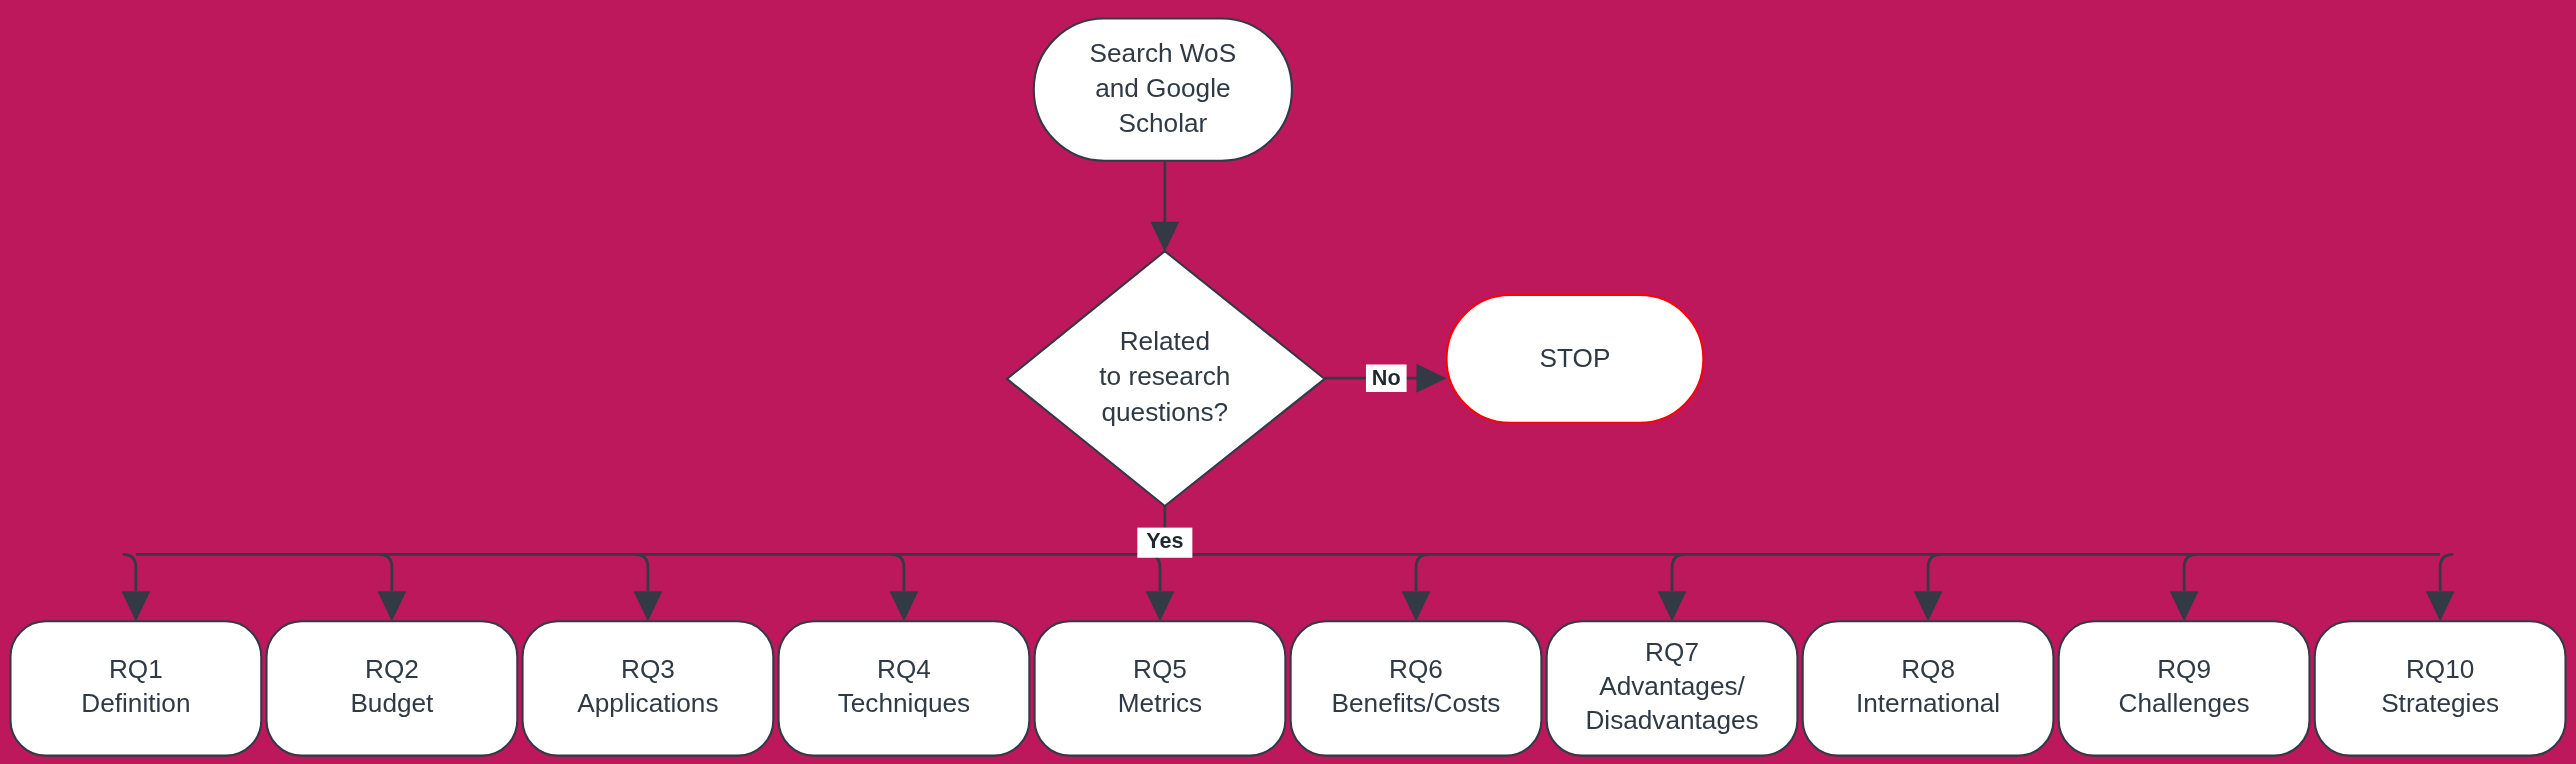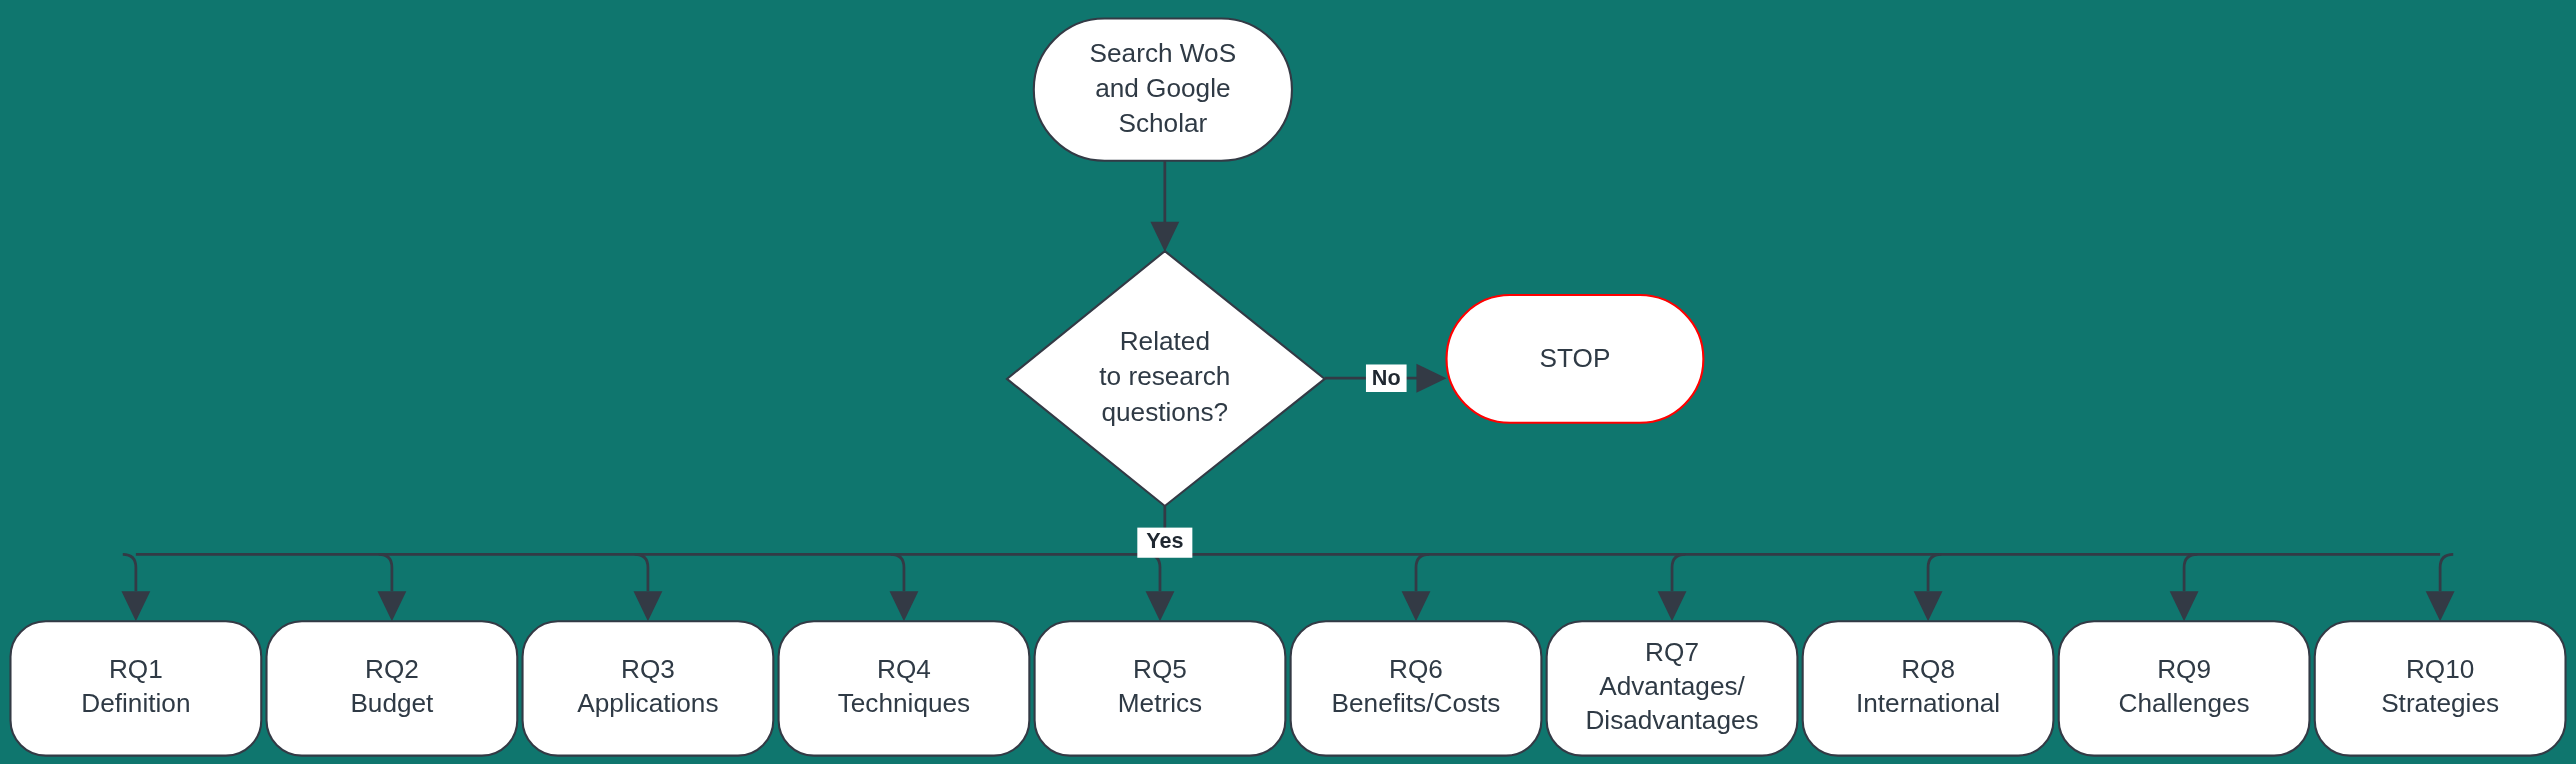--- a/index.html
+++ b/index.html
@@ -7,21 +7,21 @@
     padding: 0;
     background: #ffffff;
   }
   body {
     font-family: "Liberation Sans", sans-serif;
   }
   #diagram-root {
     position: relative;
     width: 2576px;
     height: 765px;
-    background: #0f766e;
+    background: #be185d;
     overflow: hidden;
   }
   #flow-svg {
     position: absolute;
     top: 0;
     left: 0;
     width: 2576px;
     height: 765px;
   }
   .node-shape {

